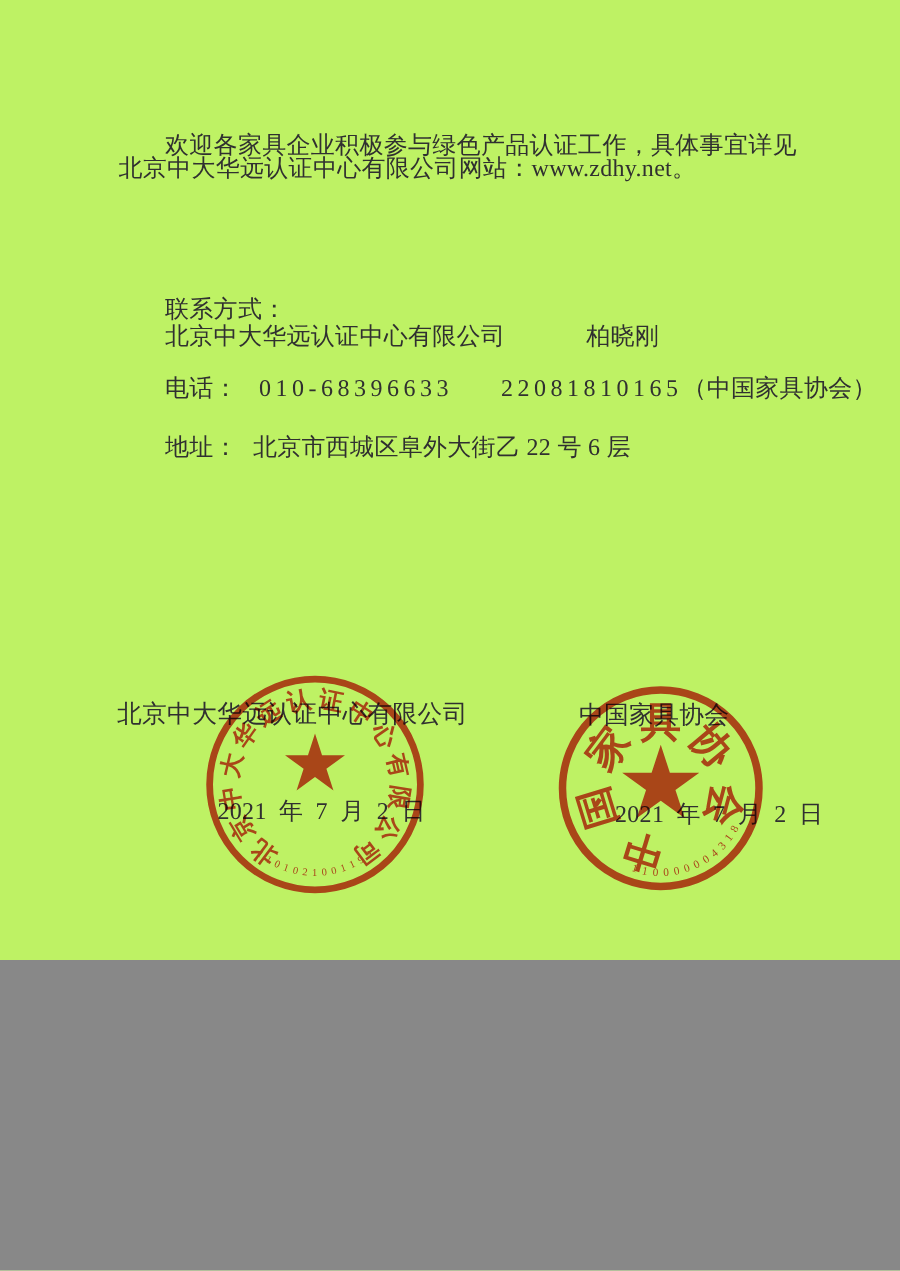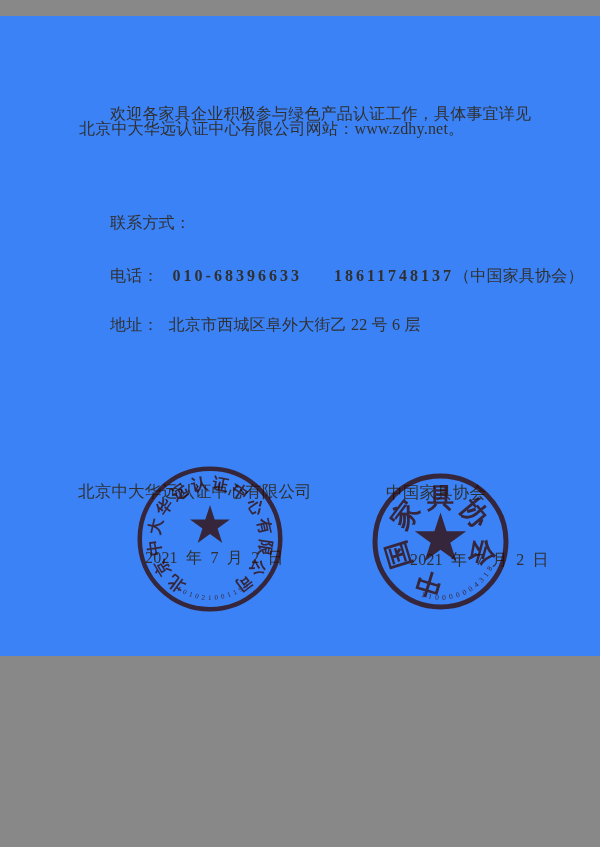--- a/index.html
+++ b/index.html
@@ -1,44 +1,44 @@
 <!DOCTYPE html>
 <html><head>
 <meta charset="utf-8">
 <style>
   html, body { margin: 0; padding: 0; background: #888; }
   .page {
     position: relative;
     width: 600px;
     height: 640px;
-    margin: 16px auto;
-    background: #3b82f6;
+    margin: 0 auto;
+    background: #bef264;
     overflow: hidden;
     font-family: "Liberation Serif", "DejaVu Serif", serif;
     color: #303030;
   }
   .line {
     position: absolute;
     font-size: 16px;
     line-height: 17px;
     white-space: nowrap;
     letter-spacing: 0.2px;
   }
-  .num { letter-spacing: 3px; font-weight: bold; }
+  .num { letter-spacing: 3px; }
   
   .intro-1 { left: 110px; top: 89px; }
   .intro-2 { left: 79px;  top: 104px; }
   
   .contact-0 { left: 110px; top: 198px; }
   .contact-1 { left: 110px; top: 216px; }
   .contact-1 .person { margin-left: 54px; }
   .contact-2 { left: 110px; top: 251px; }
   .contact-2 .p1 { margin-left: 14px; }
   .contact-2 .p2 { margin-left: 32px; }
-  .contact-3 { left: 110px; top: 300px; }
+  .contact-3 { left: 110px; top: 290px; }
   .contact-3 .addr { margin-left: 10px; }
   
   .sig-org-left  { left: 78px;  top: 467px; font-size: 16.5px; }
   .sig-org-right { left: 386px; top: 468px; font-size: 16.5px; }
   .sig-date-left  { left: 145px; top: 533px; word-spacing: 4px; }
   .sig-date-right { left: 410px; top: 535px; word-spacing: 4px; }
   
   .seal {
     position: absolute;
     mix-blend-mode: multiply;
@@ -51,23 +51,26 @@
 </head>
 <body>
 
 <div class="page">
 
   <div class="line intro-1">欢迎各家具企业积极参与绿色产品认证工作，具体事宜详见</div>
   <div class="line intro-2">北京中大华远认证中心有限公司网站：www.zdhy.net。</div>
 
   <div class="line contact-0">联系方式：</div>
 
+  <div class="line contact-1">
+    <span>北京中大华远认证中心有限公司</span><span class="person">柏晓刚</span>
+  </div>
 
   <div class="line contact-2">
-    <span>电话：</span><span class="num p1">010-68396633</span><span class="num p2">18611748137</span><span>（中国家具协会）</span>
+    <span>电话：</span><span class="num p1">010-68396633</span><span class="num p2">22081810165</span><span>（中国家具协会）</span>
   </div>
 
   <div class="line contact-3">
     <span>地址：</span><span class="addr">北京市西城区阜外大街乙 22 号 6 层</span>
   </div>
 
   <div class="line sig-org-left">北京中大华远认证中心有限公司</div>
   <div class="line sig-org-right">中国家具协会</div>
   <div class="line sig-date-left">2021 年 7 月 2 日</div>
   <div class="line sig-date-right">2021 年 7 月 2 日</div>

